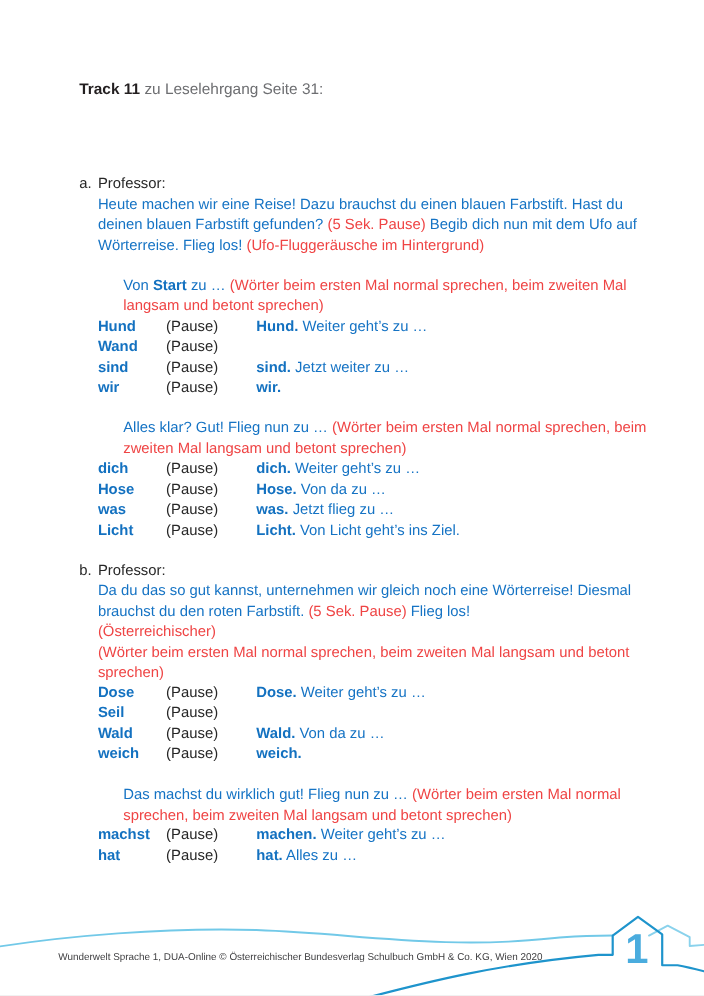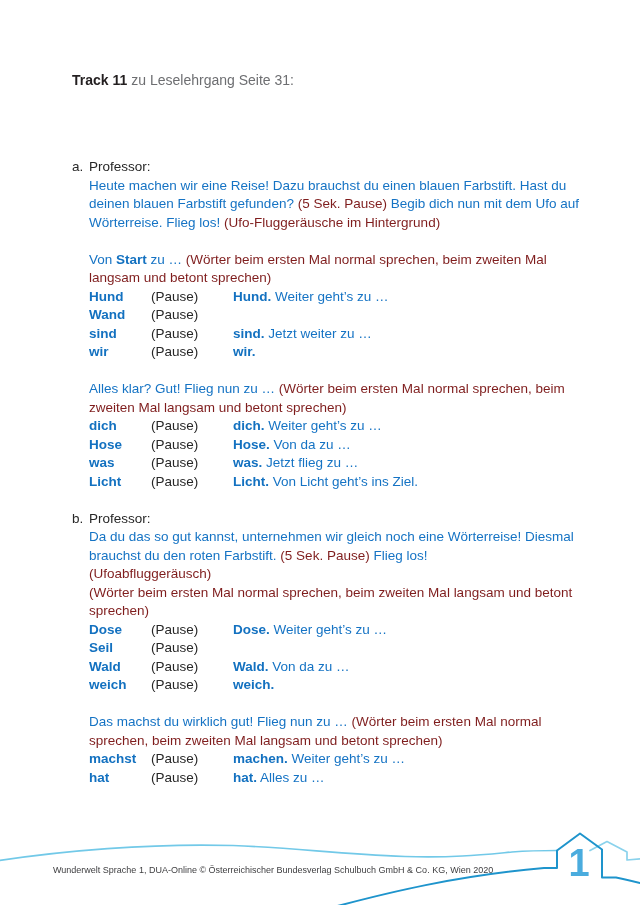--- a/index.html
+++ b/index.html
@@ -15,24 +15,24 @@
   .header .subtitle{color:#6d6e71;margin-left:4px;}
 
   .content{
     position:absolute;left:72px;top:158px;width:512px;
     font-size:13.5px;line-height:18.5px;color:#272727;
   }
   .section.space-before{margin-top:18.5px;}
   .speaker-row{display:flex;}
   .sec-label{width:17px;flex-shrink:0;}
   .sec-body{margin-left:17px;width:506px;}
-  .para.space-before{margin-top:18.5px;}
+  .para.space-before{margin-top:18.5px;margin-left:23px;}
   .seg-blue{color:#1573c4;}
   .seg-blueBold{color:#1371c0;font-weight:bold;}
-  .seg-black{color:#7f1d1d;}
+  .seg-black{color:#ef4444;}
 
   .wt-row{display:flex;}
   .wt-word{width:62px;flex-shrink:0;font-weight:bold;color:#1371c0;}
   .wt-pause{width:82px;flex-shrink:0;color:#272727;}
   .wt-resp{flex:1;}
 
   .footer-waves{position:absolute;left:0;top:800px;width:640px;height:105px;}
   .imprint{
     position:absolute;left:53px;top:865px;width:480px;
     font-size:9px;line-height:11px;color:#3e3e40;
@@ -106,21 +106,21 @@
           </div>
         </div>
       </section>
       <section class="section space-before">
         <div class="speaker-row">
           <span class="sec-label">b.</span>
           <span class="speaker">Professor:</span>
         </div>
         <div class="sec-body">
           <div class="para"><span class="seg-blue">Da du das so gut kannst, unternehmen wir gleich noch eine Wörterreise! Diesmal brauchst du den roten Farbstift. </span><span class="seg-black">(5 Sek. Pause) </span><span class="seg-blue">Flieg los!</span></div>
-          <div class="para"><span class="seg-black">(Ufoabfluggeräusch)</span></div>
+          <div class="para"><span class="seg-black">(Österreichischer)</span></div>
           <div class="para"><span class="seg-black">(Wörter beim ersten Mal normal sprechen, beim zweiten Mal langsam und betont sprechen)</span></div>
           <div class="word-table">
             <div class="wt-row">
               <span class="wt-word">Dose</span>
               <span class="wt-pause">(Pause)</span>
               <span class="wt-resp"><span class="seg-blueBold">Dose.</span><span class="seg-blue"> Weiter geht’s zu …</span></span>
             </div>
             <div class="wt-row">
               <span class="wt-word">Seil</span>
               <span class="wt-pause">(Pause)</span>

